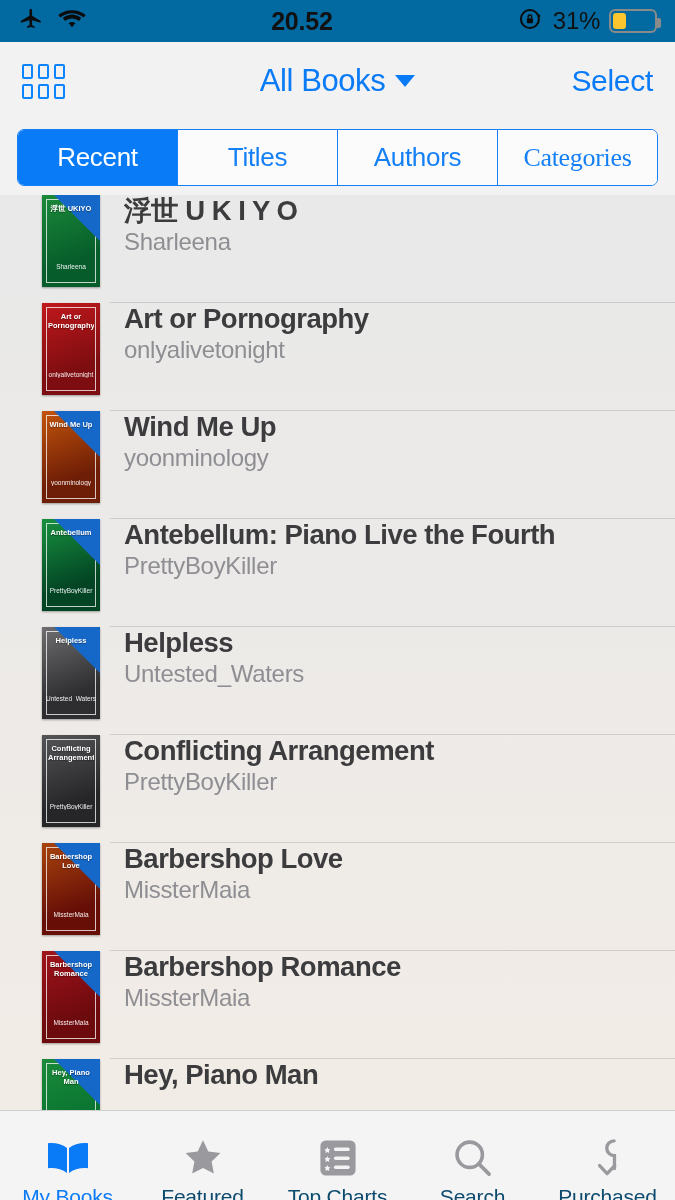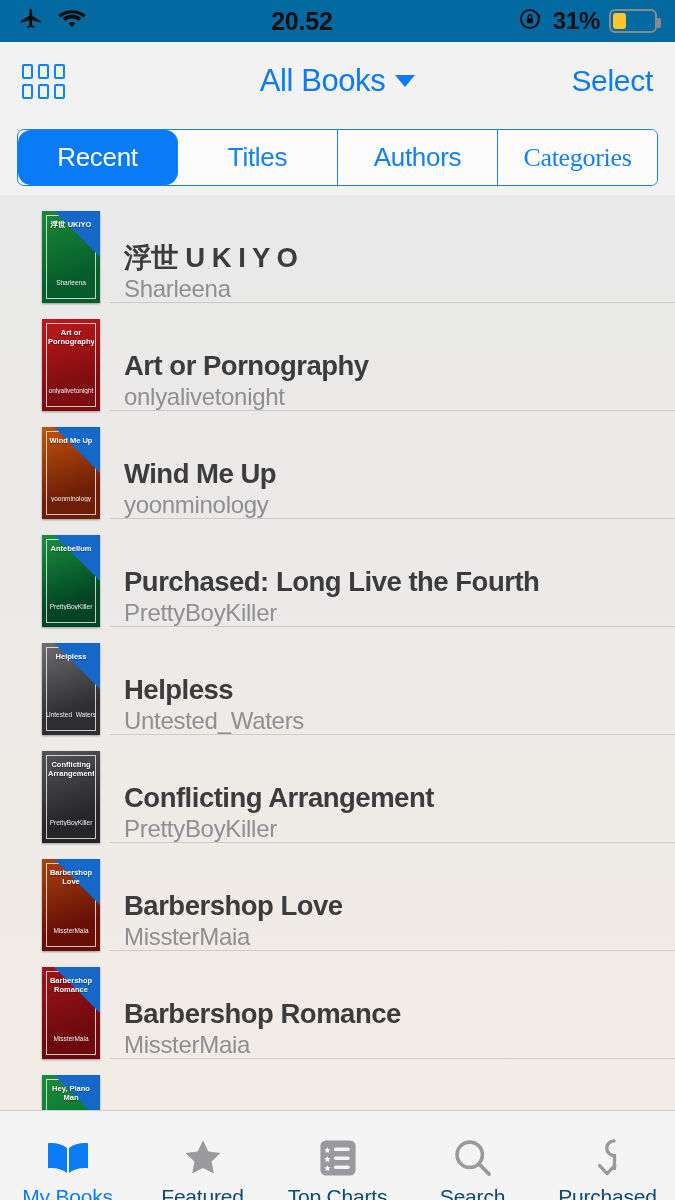--- a/index.html
+++ b/index.html
@@ -15,21 +15,21 @@
   
   .statusbar{
     position:absolute; top:0; left:0; width:675px; height:42px;
     background:#0369a1;
     display:flex; align-items:center;
     padding:0 18px;
   }
   .sb-left{ display:flex; align-items:center; gap:14px; flex:0 0 auto; }
   .sb-center{ flex:1; text-align:center; font-size:25px; font-weight:bold; color:#111; letter-spacing:-0.2px; }
   .sb-right{ display:flex; align-items:center; gap:9px; flex:0 0 auto; }
-  .sb-pct{ font-size:24px; color:#111; font-weight:bold; letter-spacing:-0.3px;}
+  .sb-pct{ font-size:24px; color:#111; font-weight:normal; letter-spacing:-0.3px;}
   .batt{ position:relative; width:48px; height:24px; border:2px solid #8a8a8a; border-radius:6px; }
   .batt-fill{ position:absolute; left:2px; top:2px; bottom:2px; width:30%; background:#fdc62e; border-radius:3px; }
   .batt-cap{ position:absolute; right:-6px; top:7px; width:4px; height:10px; background:#8a8a8a; border-radius:0 2px 2px 0; }
 
   
   .navbar{
     position:absolute; top:42px; left:0; width:675px; height:78px;
     background:#f2f2f2;
     display:flex; align-items:center; justify-content:space-between;
     padding:0 22px;
@@ -55,31 +55,31 @@
     display:flex; width:100%; height:57px;
     border:1.5px solid #1580f5; border-radius:7px; overflow:hidden;
     background:#fbfbfb;
   }
   .seg div{
     flex:1; display:flex; align-items:center; justify-content:center;
     font-size:26px; color:#1580f5; letter-spacing:-0.3px;
     border-right:1.5px solid #1580f5; cursor:pointer; background:#fbfbfb;
   }
   .seg div:last-child{ border-right:none;font-family:Liberation Serif, serif; }
-  .seg div.active{ background:#0a7bf7; color:#ffffff;border-radius:13px; }
+  .seg div.active{ background:#0a7bf7; color:#ffffff; }
 
   
   .list{
     position:absolute; top:195px; left:0; width:675px; height:915px;
     overflow:hidden;
     background:linear-gradient(180deg,#e9e9e9 0%,#eceae8 45%,#f2ece6 100%);
   }
   .row{
     position:relative; height:108px; width:675px;
-    display:flex; align-items:flex-end;
+    display:flex; align-items:flex-start;
     padding-left:42px;
   }
   .row::after{
     content:""; position:absolute; left:110px; right:0; bottom:0; height:1px;
     background:rgba(0,0,0,0.13);
   }
   .row:last-child::after{ display:none; }
 
   .cover{
     position:relative; width:58px; height:92px;
@@ -227,21 +227,21 @@
         </div>
       </div>
       <div class="row">
         <div class="cover" style="background: linear-gradient(160deg, rgb(24, 145, 63) 0%, rgb(2, 68, 36) 70%);">
           <div class="inner"></div>
           <div class="corner"></div>
           <div class="ctitle">Antebellum</div>
           <div class="cauthor">PrettyBoyKiller</div>
         </div>
         <div class="meta">
-          <div class="btitle">Purchased: Long Live the Fourth</div>
+          <div class="btitle">Antebellum: Piano Live the Fourth</div>
           <div class="bauthor">PrettyBoyKiller</div>
         </div>
       </div>
       <div class="row">
         <div class="cover" style="background: linear-gradient(160deg, rgb(110, 110, 112) 0%, rgb(46, 46, 48) 70%);">
           <div class="inner"></div>
           <div class="corner"></div>
           <div class="ctitle">Helpless</div>
           <div class="cauthor">Untested_Waters</div>
         </div>

